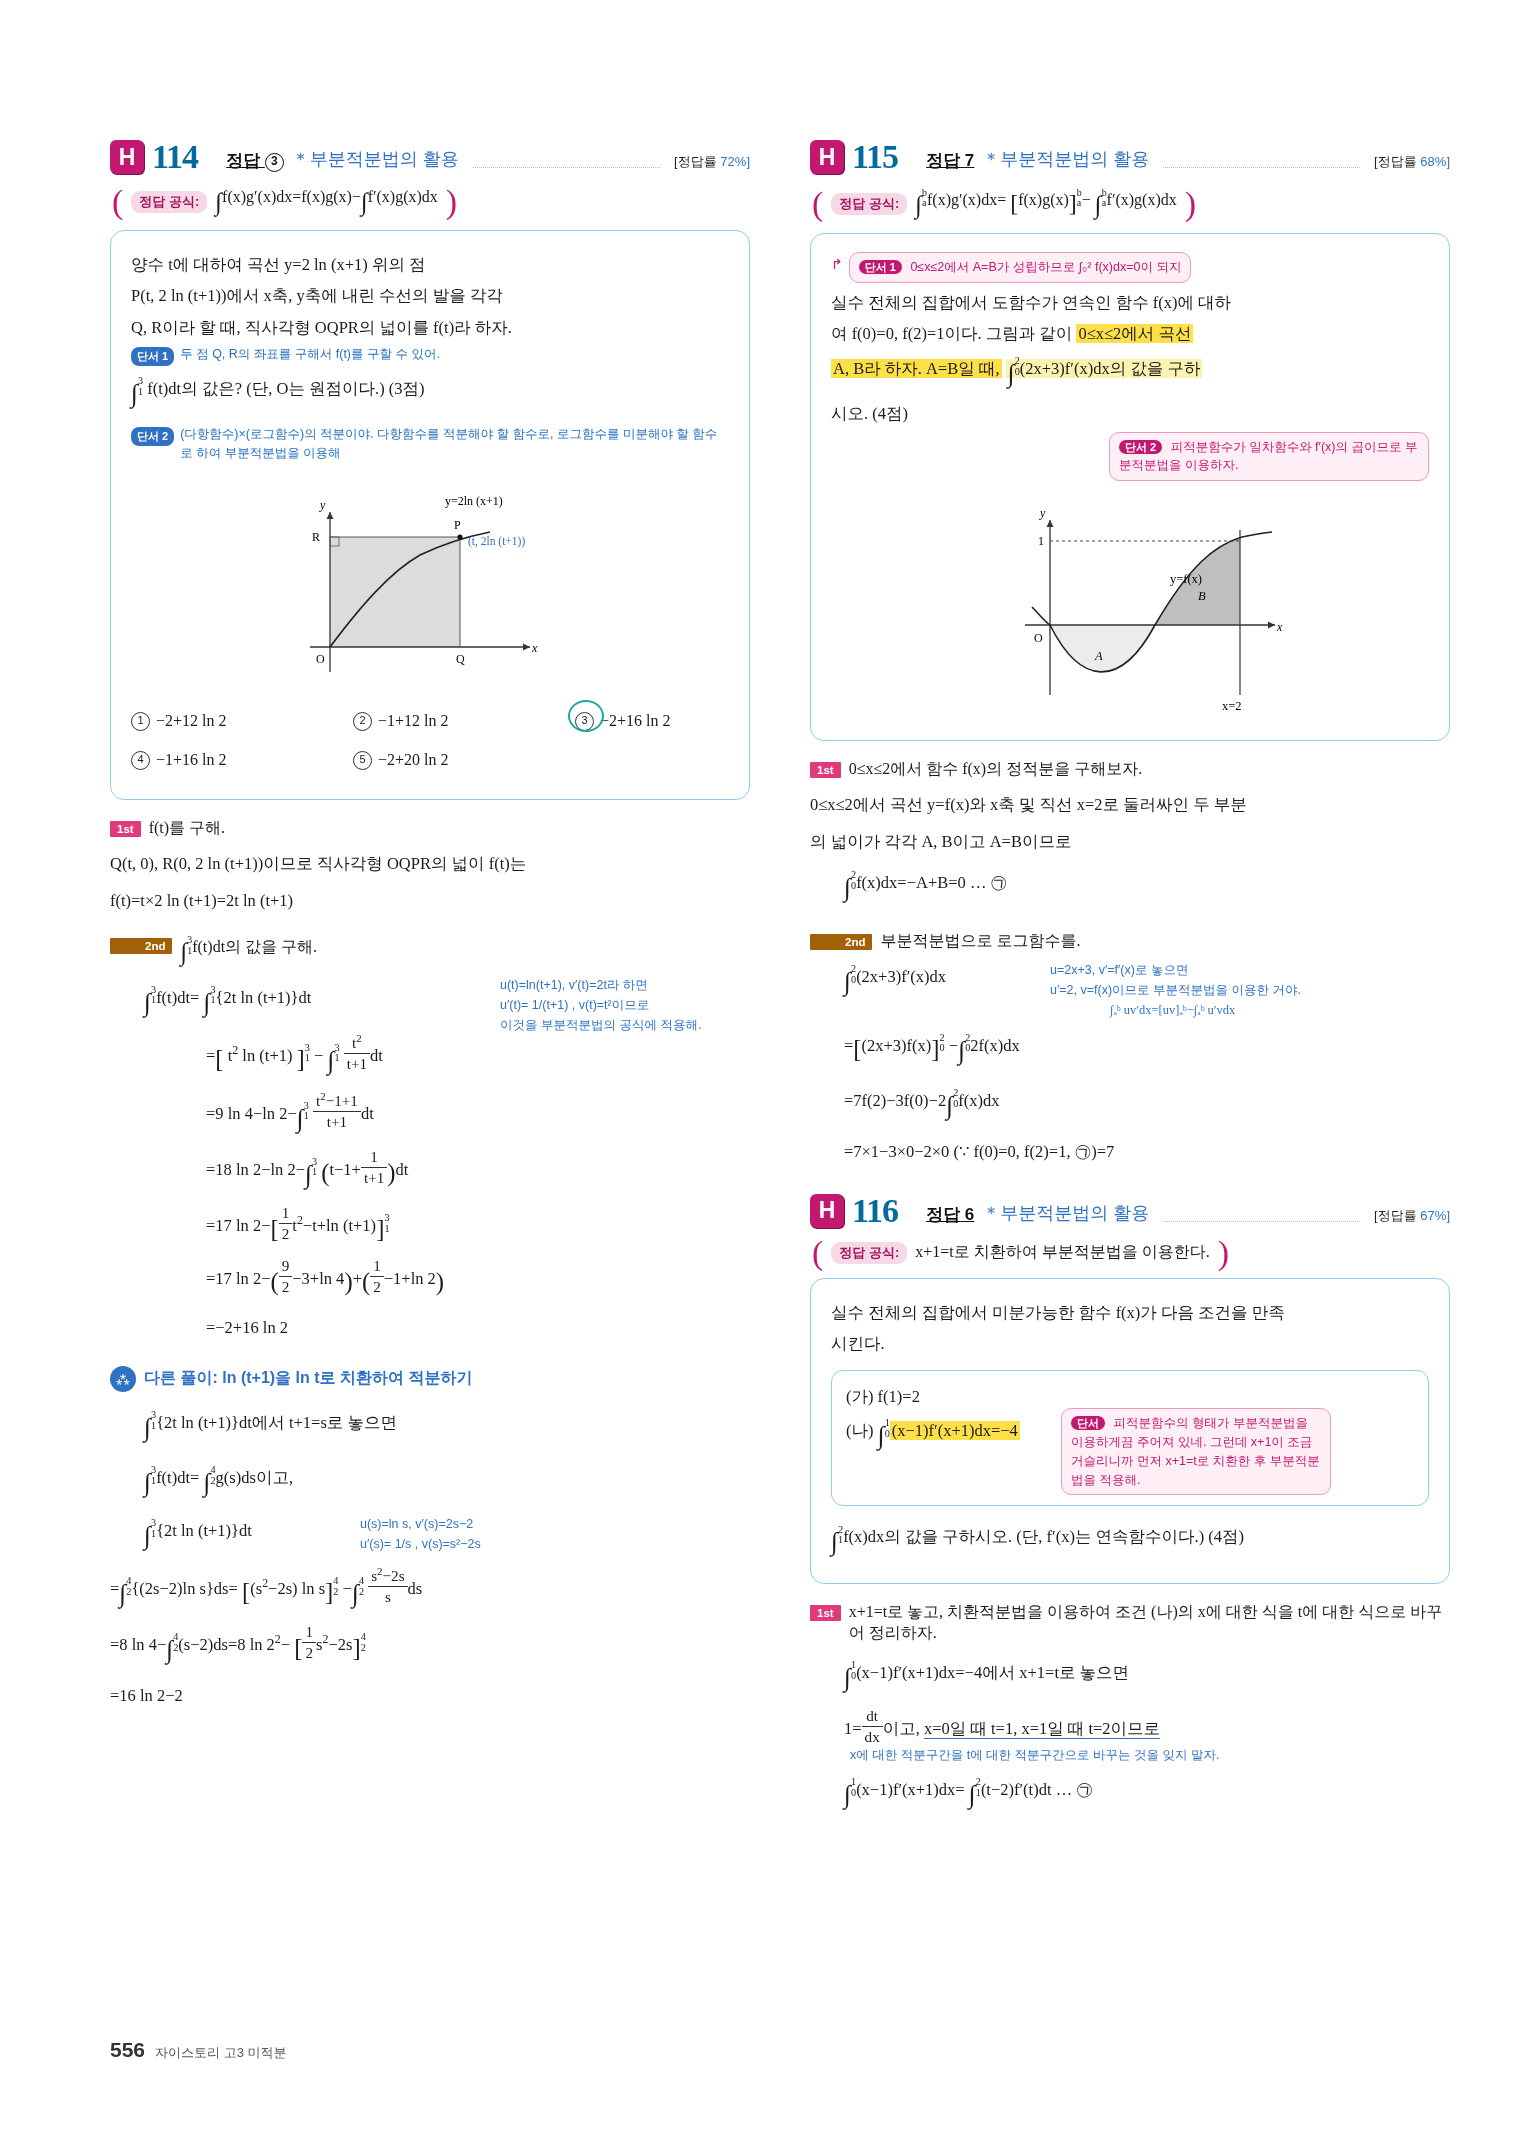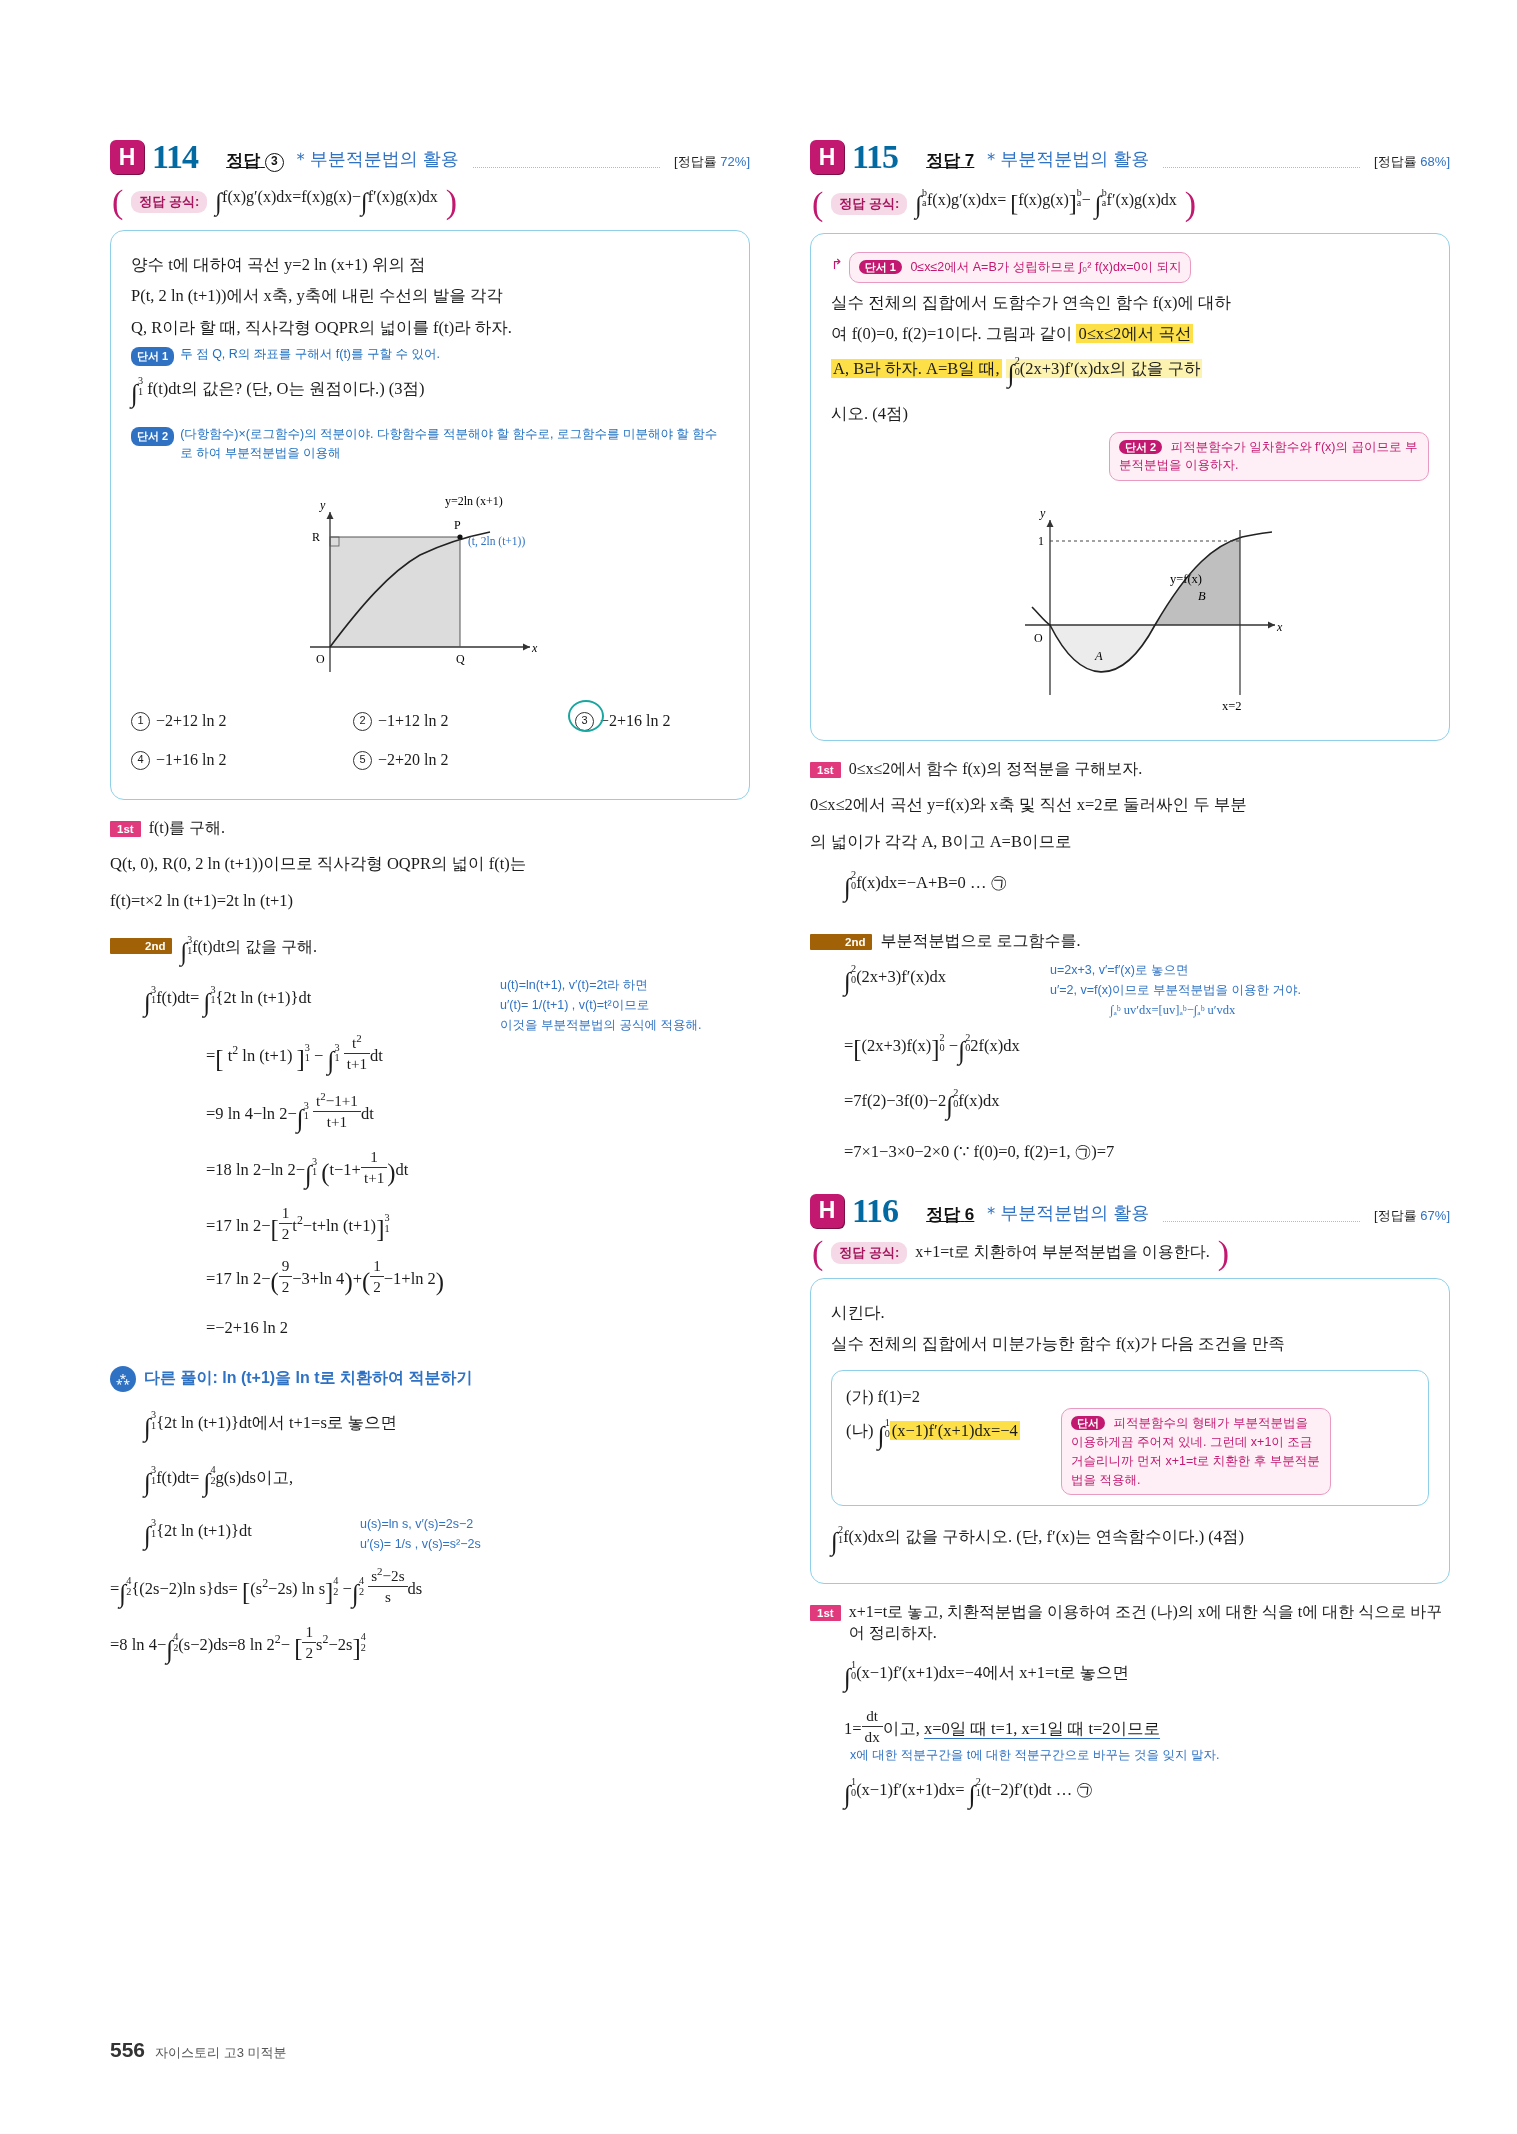--- a/index.html
+++ b/index.html
@@ -379,20 +379,21 @@
     <div class="sol math">
       =<span class="intg">∫</span><span class="lim-sub"><span class="t">4</span><span class="t">2</span></span>{(2s−2)ln s}ds=
       <span class="brkt">[</span>(s<sup>2</sup>−2s) ln s<span class="brkt">]</span><span class="lim-sub"><span class="t">4</span><span class="t">2</span></span>
       −<span class="intg">∫</span><span class="lim-sub"><span class="t">4</span><span class="t">2</span></span>
       <span class="frac"><span class="n">s<sup>2</sup>−2s</span><span class="d">s</span></span>ds
     </div>
     <div class="sol math">
       =8 ln 4−<span class="intg">∫</span><span class="lim-sub"><span class="t">4</span><span class="t">2</span></span>(s−2)ds=8 ln 2<sup>2</sup>−
       <span class="brkt">[</span><span class="frac"><span class="n">1</span><span class="d">2</span></span>s<sup>2</sup>−2s<span class="brkt">]</span><span class="lim-sub"><span class="t">4</span><span class="t">2</span></span>
     </div>
+    <div class="sol math">=16 ln 2−2</div>
   </div>
 
   <div class="col col-right">
 
     <div class="prob-head">
       <div class="hbadge">H</div>
       <div class="pnum">115</div>
       <div class="ansline">
         <span>정답</span>
         <span>7</span>
@@ -524,22 +525,22 @@
     </div>
 
     <div class="formula-box">
       <span class="brk">(</span>
       <span class="flab">정답 공식:</span>
       <span class="fbody math">x+1=t로 치환하여 부분적분법을 이용한다.</span>
       <span class="brk">)</span>
     </div>
 
     <div class="qcard qcard-blue">
+      <div>실수 전체의 집합에서 미분가능한 함수 f(x)가 다음 조건을 만족</div>
       <div>시킨다.</div>
-      <div>실수 전체의 집합에서 미분가능한 함수 f(x)가 다음 조건을 만족</div>
 
       <div style="border:1.4px solid #8fd0e8;border-radius:12px;padding:10px 14px;margin:10px 0 12px 0;">
         <div class="math">(가) f(1)=2</div>
         <div style="display:flex;align-items:flex-start;gap:10px;">
           <div class="math" style="white-space:nowrap;">
             (나) <span class="intg">∫</span><span class="lim-sub"><span class="t">1</span><span class="t">0</span></span><span class="hl-pink">(x−1)f′(x+1)dx=−4</span>
           </div>
         </div>
         <div style="margin-top:-52px;margin-left:215px;">
           <span class="tip-pinkbox" style="max-width:250px;display:inline-block;">

